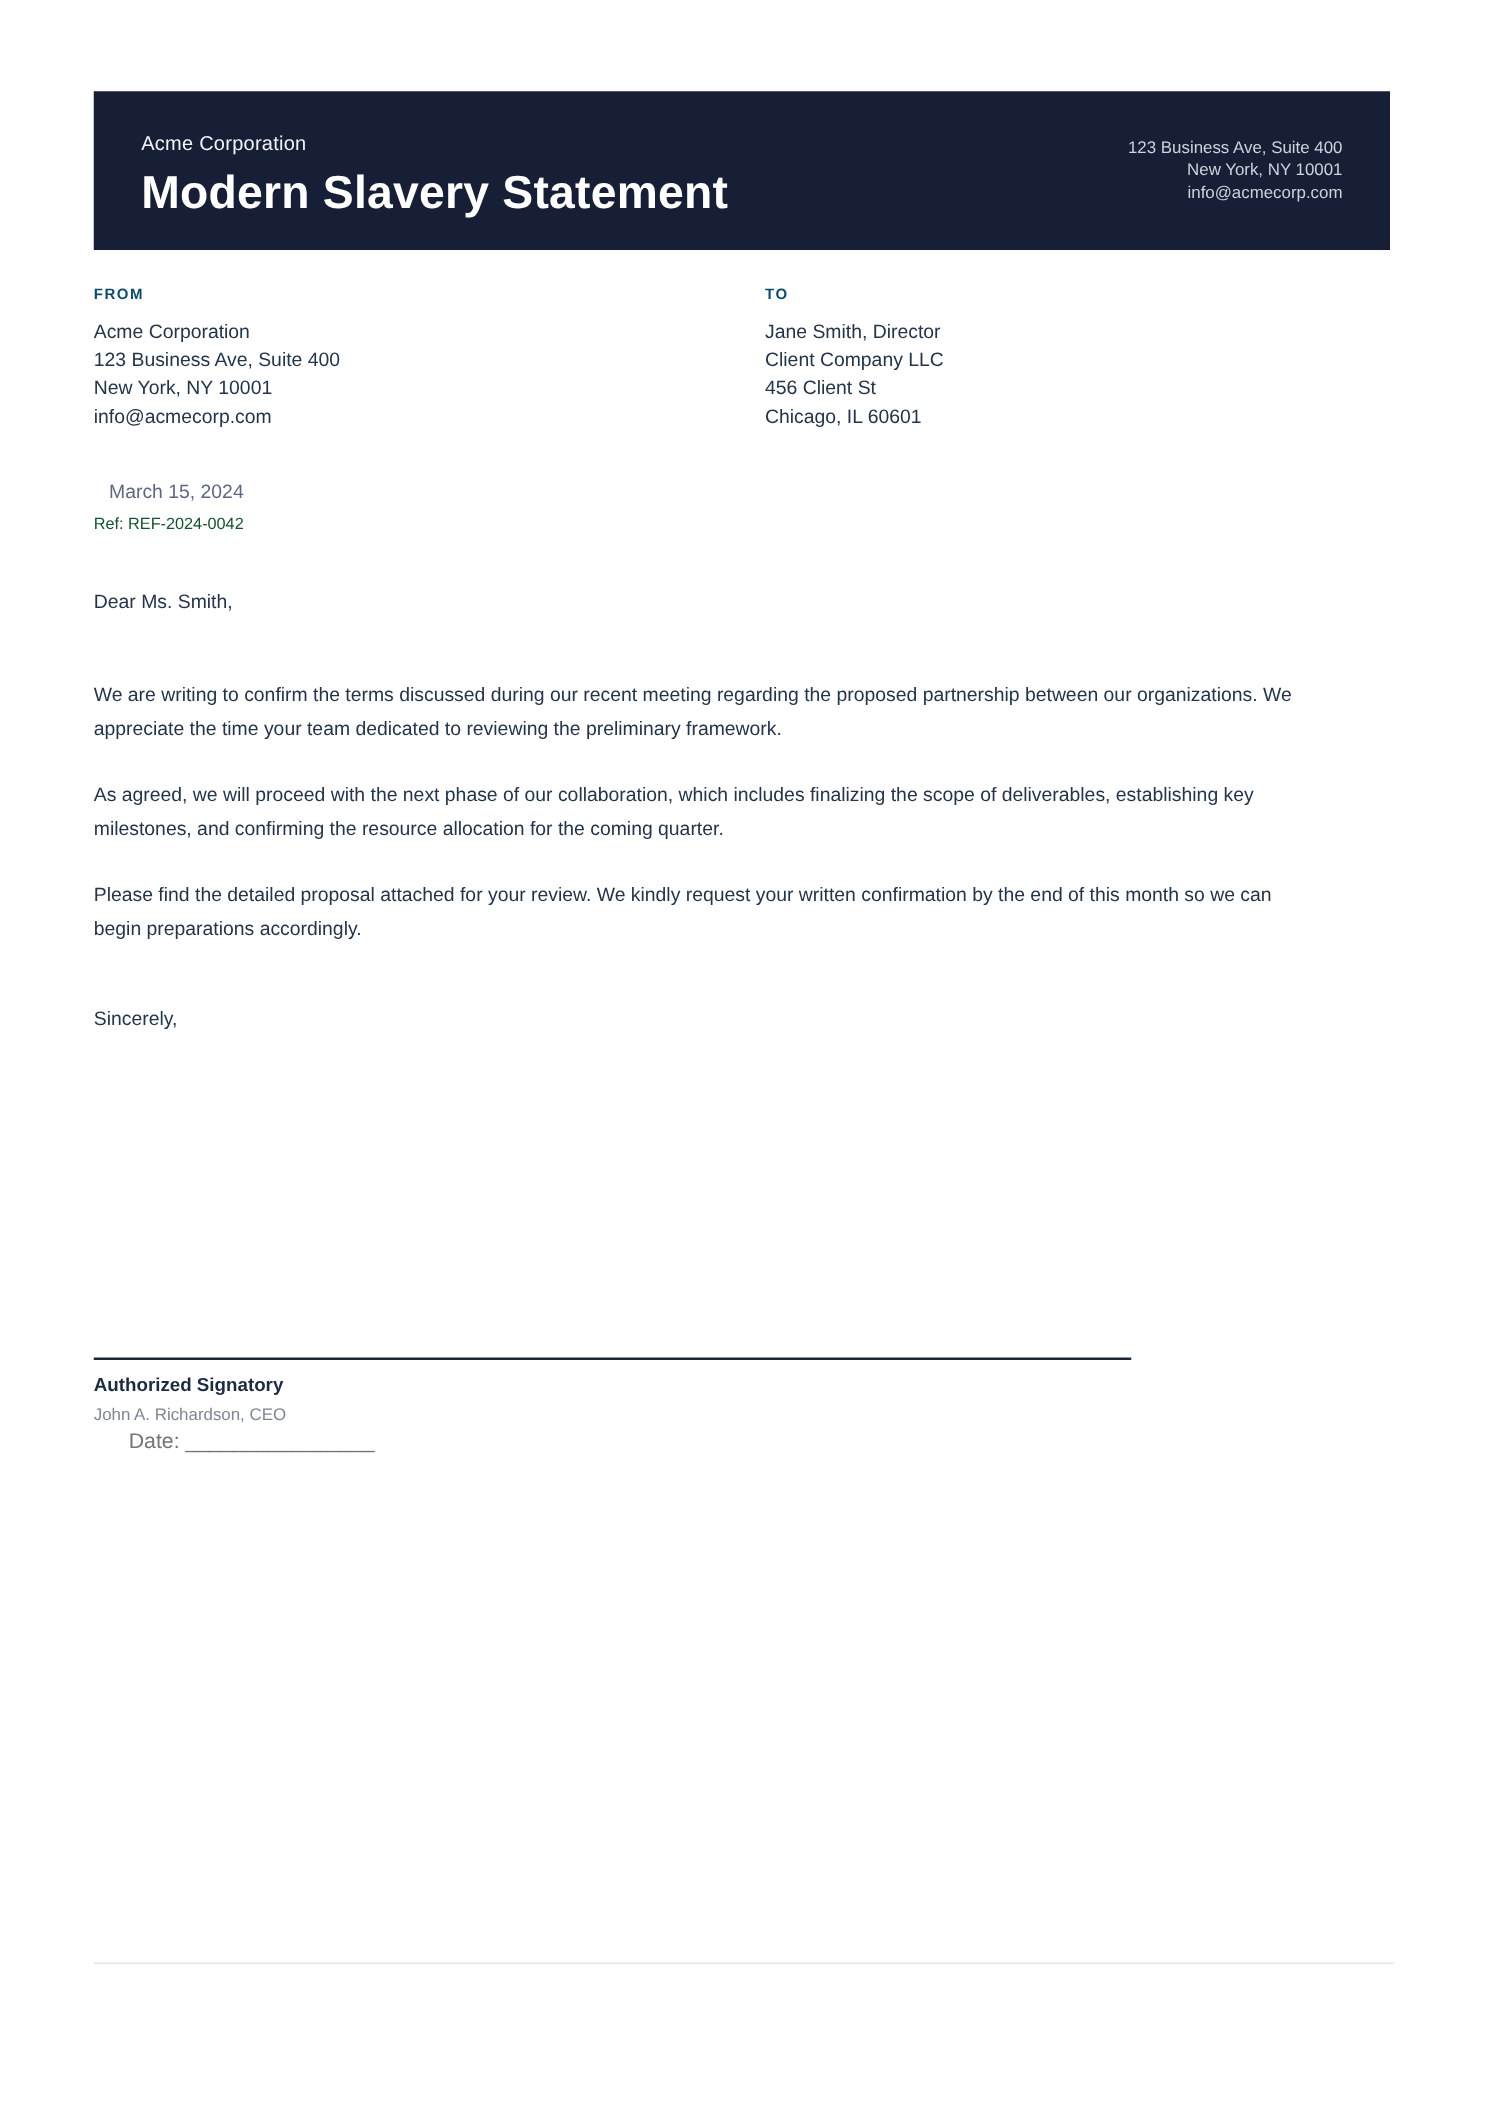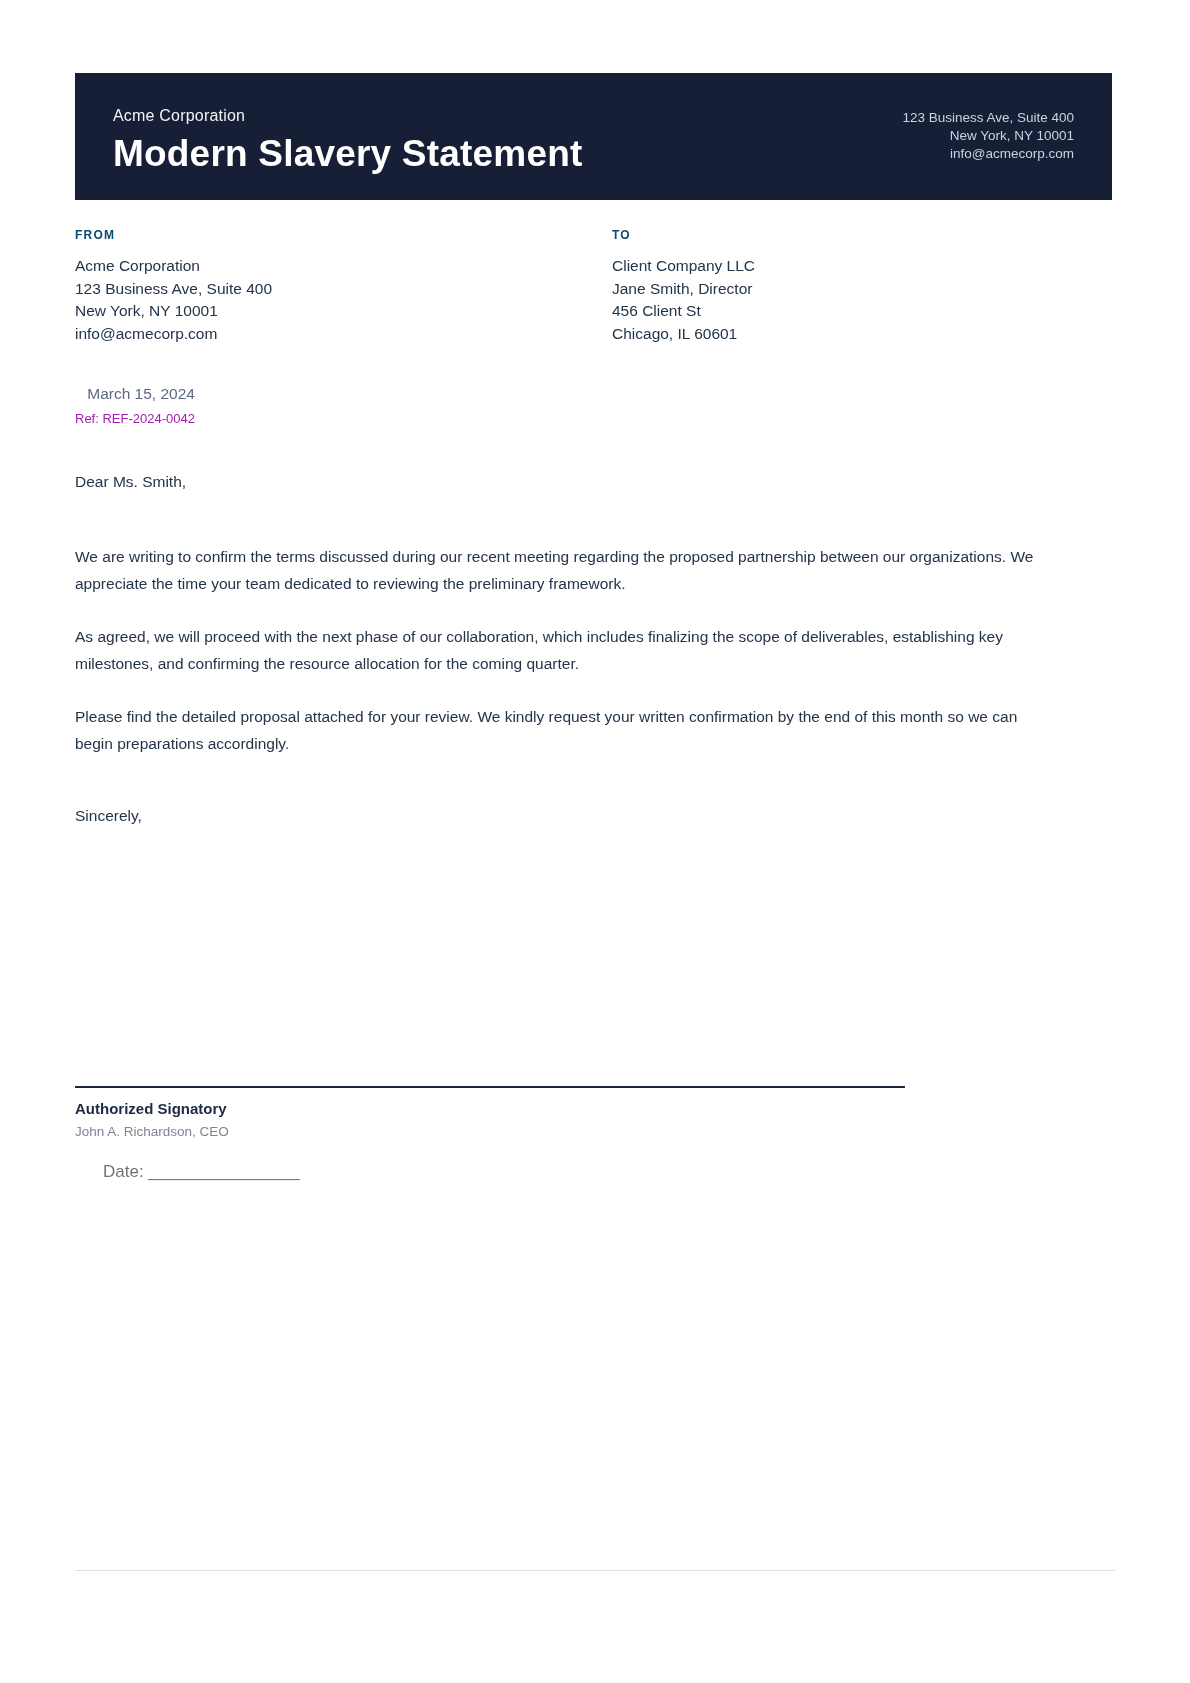--- a/index.html
+++ b/index.html
@@ -66,21 +66,21 @@
     margin-bottom: 13px;
   }
   .addr-line {
     font-size: 15.5px;
     line-height: 22.5px;
     color: #243449;
   }
   
   .date-block { position: absolute; left: 75px; top: 385px; text-align: right; }
   .letter-date { font-size: 15.5px; color: #5d6880; }
-  .letter-ref  { font-size: 13px;   color: #a21caf; margin-top: 8px; }
+  .letter-ref  { font-size: 13px;   color: #14532d; margin-top: 8px; }
   
   .salutation {
     position: absolute;
     left: 75px;
     top: 473px;
     font-size: 15.5px;
     color: #243449;
   }
   .body-paragraphs {
     position: absolute;
@@ -111,21 +111,21 @@
   }
   .signatory-label {
     font-size: 15px;
     font-weight: 700;
     color: #1c2b42;
     margin-bottom: 7px;
   }
   .signatory-name {
     font-size: 13.5px;
     color: #7d8694;
-    margin-bottom: 23px;
+    margin-bottom: 4px;
   }
   .signatory-date {
     font-size: 17px;
     color: #737373;
     margin-left: 28px;
   }
   
   .footer {
     position: absolute;
     left: 75px;
@@ -160,22 +160,22 @@
   <div class="addresses">
     <div class="addr-col-from">
       <div class="addr-label">FROM</div>
       <div class="addr-line">Acme Corporation</div>
       <div class="addr-line">123 Business Ave, Suite 400</div>
       <div class="addr-line">New York, NY 10001</div>
       <div class="addr-line">info@acmecorp.com</div>
     </div>
     <div class="addr-col-to">
       <div class="addr-label">TO</div>
+      <div class="addr-line">Jane Smith, Director</div>
       <div class="addr-line">Client Company LLC</div>
-      <div class="addr-line">Jane Smith, Director</div>
       <div class="addr-line">456 Client St</div>
       <div class="addr-line">Chicago, IL 60601</div>
     </div>
   </div>
 
   <div class="date-block">
     <div class="letter-date">March 15, 2024</div>
     <div class="letter-ref">Ref: REF-2024-0042</div>
   </div>
 

